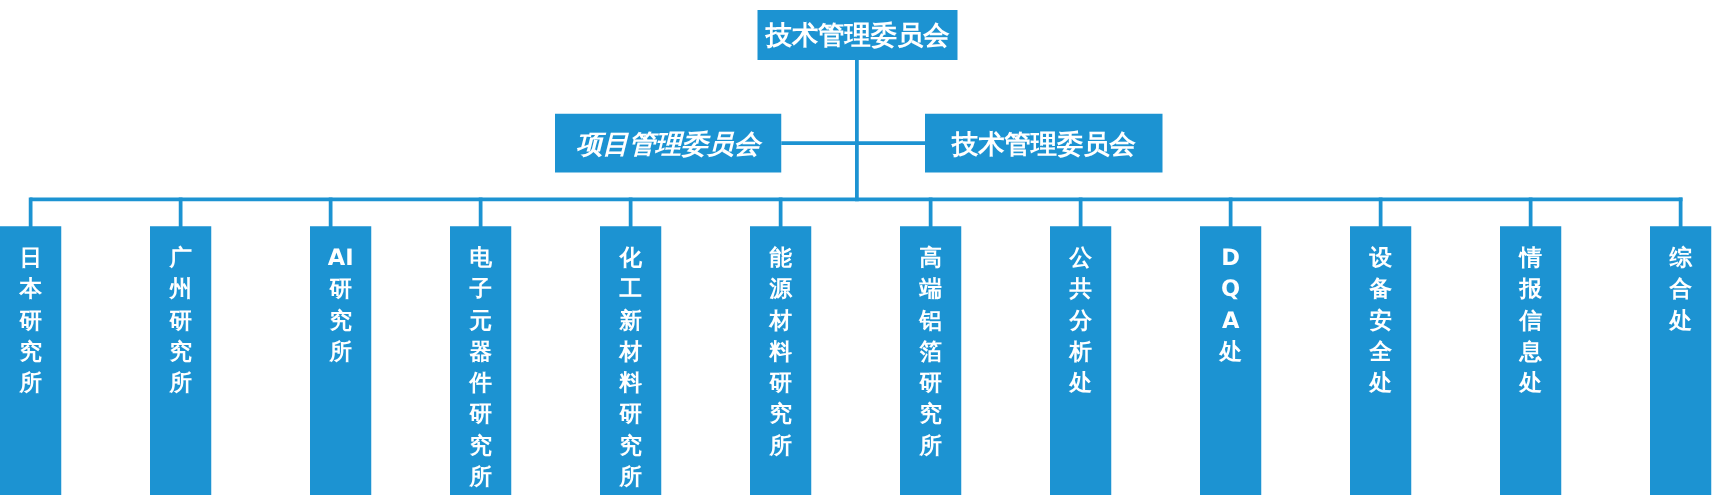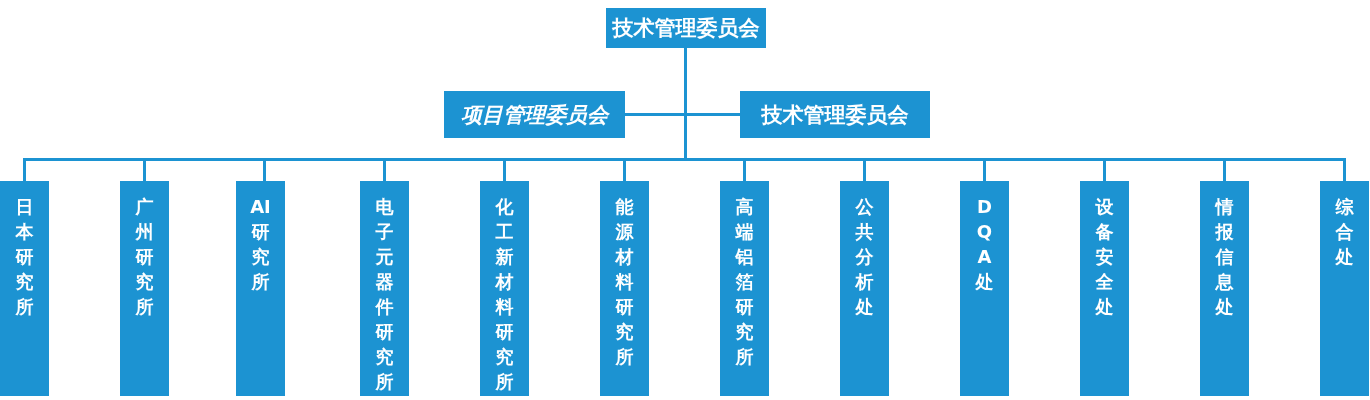--- a/index.html
+++ b/index.html
@@ -92,21 +92,21 @@
       </div>
       <div class="line" style="left: 143px; top: 158px; width: 3px; height: 24px; background-color: rgb(28, 147, 210);"></div>
       <div class="dept-box" style="left: 120px; background-color: rgb(28, 147, 210); color: rgb(255, 255, 255);">
         <div class="dept-char-line">广</div>
         <div class="dept-char-line">州</div>
         <div class="dept-char-line">研</div>
         <div class="dept-char-line">究</div>
         <div class="dept-char-line">所</div>
       </div>
       <div class="line" style="left: 263px; top: 158px; width: 3px; height: 24px; background-color: rgb(28, 147, 210);"></div>
-      <div class="dept-box" style="left: 236px; background-color: rgb(28, 147, 210); color: rgb(255, 255, 255);">
+      <div class="dept-box" style="left: 248px; background-color: rgb(28, 147, 210); color: rgb(255, 255, 255);">
         <div class="dept-char-line">AI</div>
         <div class="dept-char-line">研</div>
         <div class="dept-char-line">究</div>
         <div class="dept-char-line">所</div>
       </div>
       <div class="line" style="left: 383px; top: 158px; width: 3px; height: 24px; background-color: rgb(28, 147, 210);"></div>
       <div class="dept-box" style="left: 360px; background-color: rgb(28, 147, 210); color: rgb(255, 255, 255);">
         <div class="dept-char-line">电</div>
         <div class="dept-char-line">子</div>
         <div class="dept-char-line">元</div>

